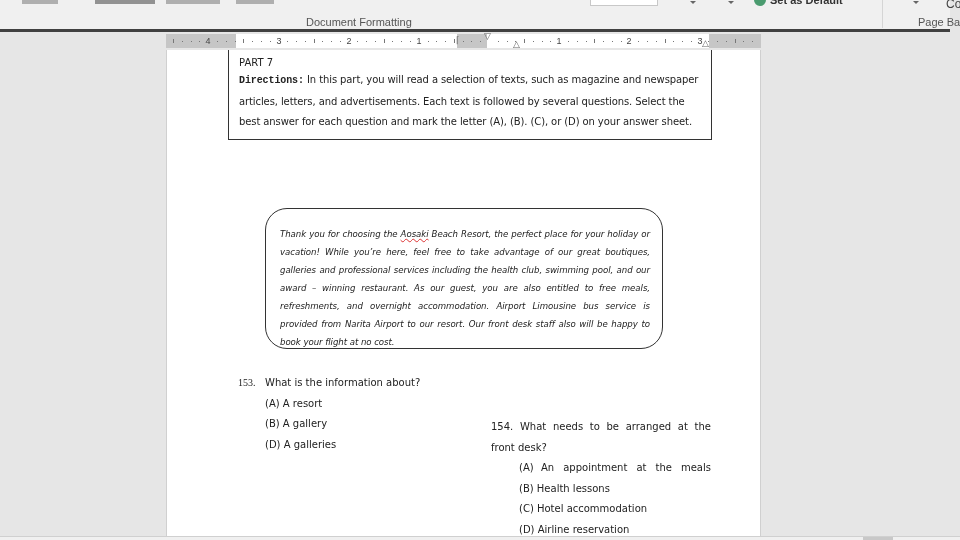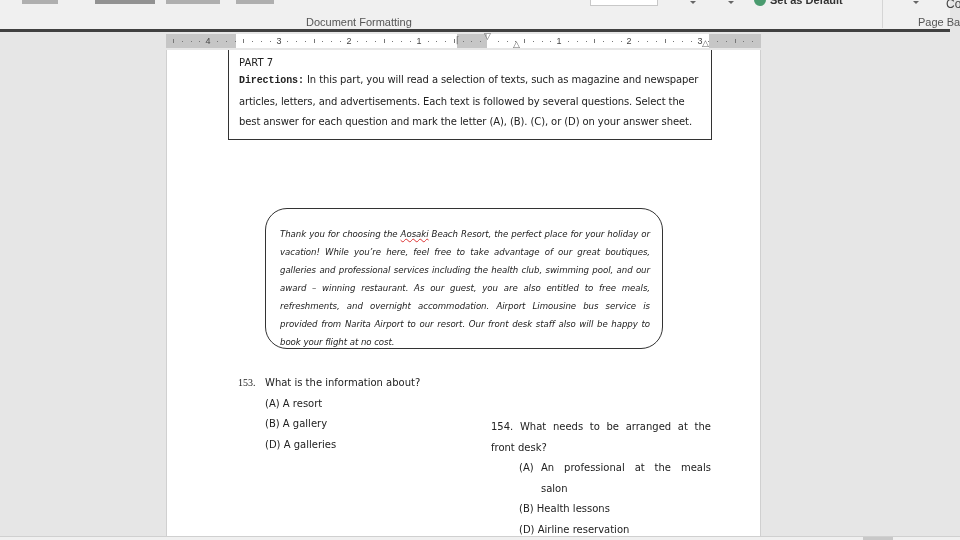--- a/index.html
+++ b/index.html
@@ -167,29 +167,28 @@
     <div class="opt">(D) A galleries</div>
   </div>
 
   <div id="q154" class="q">
     <div class="stem"><span>154.</span> <span>What needs to be arranged at the front desk?</span></div>
     <div class="opt-a">
       <span class="letter">(A)</span>
       <span class="txt">
         <span class="l1">
           <span>An</span>
-          <span>professional</span>
+          <span>appointment</span>
           <span>at</span>
           <span>the</span>
           <span>meals</span>
         </span>
-        <span style="display:block">salon</span>
       </span>
     </div>
     <div class="opt">(B) Health lessons</div>
+    <div class="opt">(C) Hotel accommodation</div>
     <div class="opt">(D) Airline reservation</div>
-    <div class="opt">(C) Hotel accommodation</div>
   </div>
 </div>
 
 <div id="hscroll">
   <div class="thumb"></div>
 </div>
 
 </body></html>

